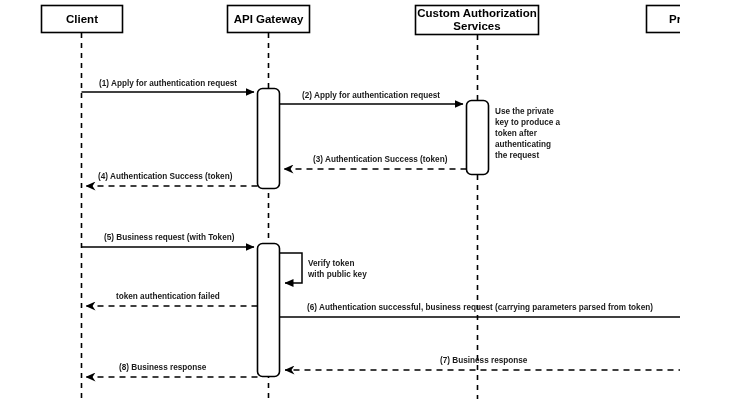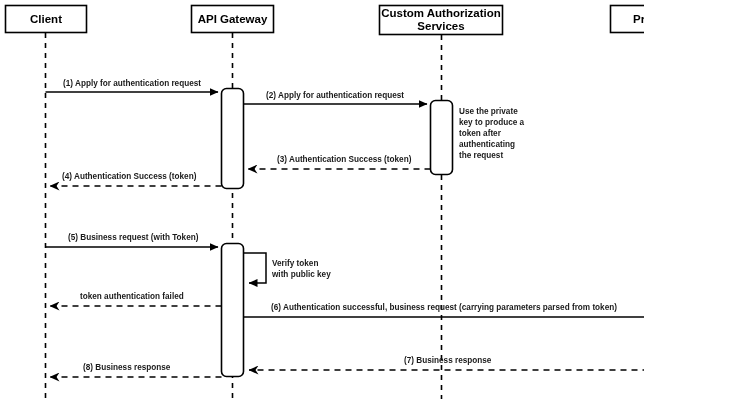--- a/index.html
+++ b/index.html
@@ -9,20 +9,21 @@
   }
   body {
     font-family: "Liberation Sans", sans-serif;
   }
   #diagram-root {
     position: relative;
     width: 644px;
     height: 401px;
     background: #ffffff;
     overflow: hidden;
+    padding-left: 36px;
   }
   svg.seq {
     display: block;
     width: 738px;
     height: 401px;
   }
   .lifeline-box {
     fill: #ffffff;
     stroke: #000000;
     stroke-width: 1.6;

